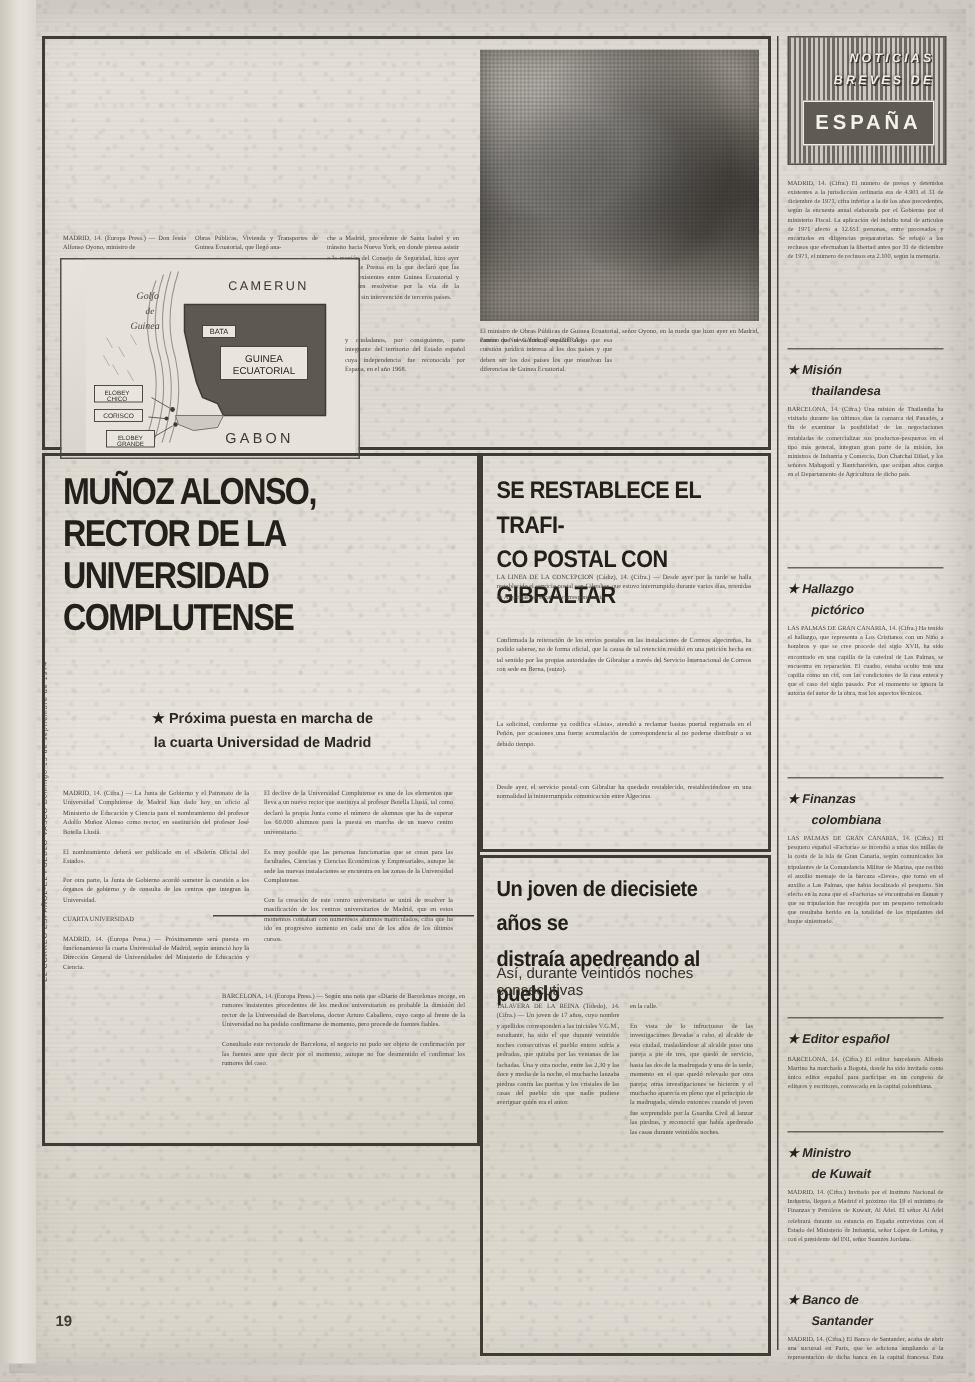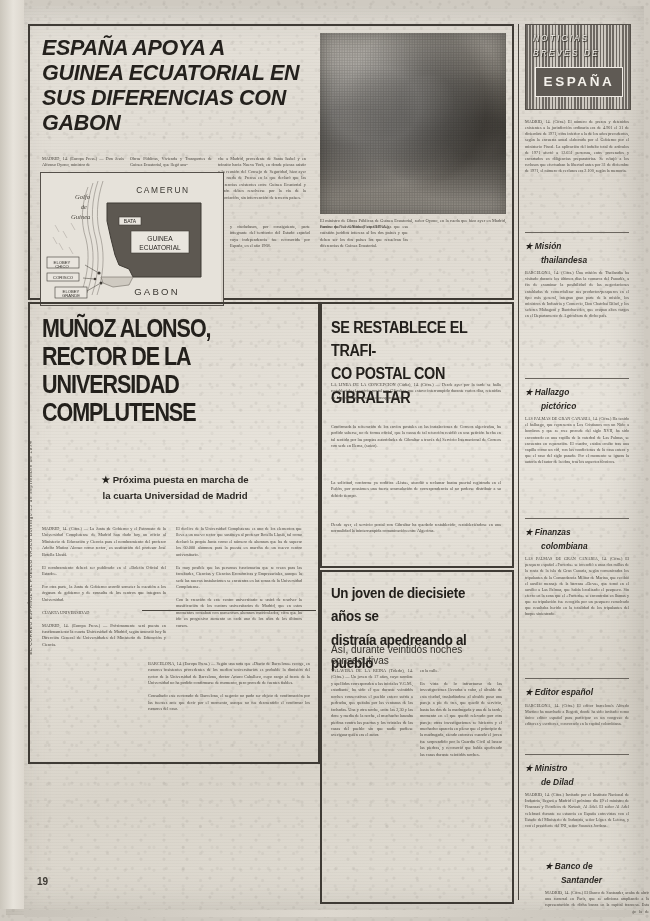--- a/index.html
+++ b/index.html
@@ -47,21 +47,21 @@
       linear-gradient(175deg,#b3aea6 0%,#8c877f 30%,#6f6a63 58%,#8e8981 82%,#a6a199 100%);
     box-shadow:inset 0 0 18px rgba(40,38,34,.5);}
   .photo .halftone{position:absolute;inset:0;opacity:.45;
     background-image:radial-gradient(circle,rgba(35,33,30,.55) 0 .8px,transparent 1.4px);
     background-size:2.6px 2.6px;}
   .photo-cap{position:absolute;right:6px;top:192px;width:186px;
     font-size:4.4px;line-height:1.45;color:#4b4740;text-align:justify;
     font-family:"Liberation Serif",serif;}
 
   .map{position:absolute;left:10px;top:146px;width:182px;height:132px;
-    border:1px solid #55504a;background:linear-gradient(170deg,#e8e4dc,#d6d1c8);}
+    border:1px solid #55504a;background:linear-gradient(170deg,#e8e4dc,#d6d1c8);padding-left:16px;}
   .map svg{display:block;}
 
   .col-top{position:absolute;font-size:4.3px;line-height:1.5;text-align:justify;
     color:#4a463f;font-family:"Liberation Serif",serif;hyphens:auto;}
 
   
   .art-mid{position:absolute;left:4px;top:292px;width:288px;height:458px;
     border:2.5px solid #3f3b35;}
   .hl-mid{position:absolute;left:12px;top:10px;width:264px;
     font-family:"Liberation Sans",sans-serif;font-weight:bold;
@@ -97,22 +97,22 @@
     font-family:"Liberation Sans",sans-serif;font-size:10px;color:#33302b;}
 
   
   .side{position:absolute;left:494px;top:14px;width:114px;height:876px;
     border-left:1.6px solid #4a463f;}
   .side-logo{position:absolute;left:6px;top:0px;width:104px;height:84px;
     background:
       repeating-linear-gradient(90deg,#6d6862 0 1.6px,#cdc8c0 1.6px 3.2px),
       repeating-linear-gradient(0deg,#6d6862 0 1.6px,#cdc8c0 1.6px 3.2px);
     border:1px solid #55504a;}
-  .logo-l1,.logo-l2{position:absolute;left:7px;width:90px;text-align:left;
-    font-family:"Liberation Sans",sans-serif;font-weight:normal;font-style:italic;
+  .logo-l1,.logo-l2{position:absolute;left:7px;width:90px;text-align:right;
+    font-family:"Liberation Sans",sans-serif;font-weight:bold;font-style:italic;
     font-size:8.2px;letter-spacing:2.2px;color:#f2efe9;
     text-shadow:0 0 2px #3a362f,1px 1px 0 #3a362f;}
   .logo-l1{top:9px;} .logo-l2{top:24px;}
   .logo-box{position:absolute;left:9px;top:42px;width:86px;height:28px;
     border:1.6px solid #f0ece6;background:#5f5a54;}
   .logo-box span{display:block;text-align:center;line-height:28px;
     font-family:"Liberation Sans",sans-serif;font-weight:bold;font-size:13.5px;
     letter-spacing:2.6px;color:#f4f1eb;}
 
   .side-item{position:absolute;left:6px;width:104px;}
@@ -135,21 +135,20 @@
   <div class="grain"></div>
 
   <div class="spine">
     <div class="spine-text">EL CORREO ESPAÑOL-EL PUEBLO VASCO   Domingo 15 de septiembre de 1974</div>
     <div class="folio">19</div>
   </div>
 
   <div class="sheet">
 
     <div class="art-top">
-      <div class="hl-main">ESPAÑA APOYA A GUINEA ECUATORIAL EN SUS DIFERENCIAS CON GABON</div>
 
       <div class="photo">
         <div class="halftone"></div>
       </div>
       <div class="photo-cap">El ministro de Obras Públicas de Guinea Ecuatorial, señor Oyono, en la rueda que hizo ayer en Madrid, camino de Nueva York. (Foto CIFRA.)</div>
 
       <div class="col-top" style="left:12px;top:130px;width:82px;height:14px;overflow:hidden;">MADRID, 14. (Europa Press.) — Don Jesús Alfonso Oyono, ministro de</div>
       <div class="col-top" style="left:100px;top:130px;width:82px;height:14px;overflow:hidden;">Obras Públicas, Vivienda y Transportes de Guinea Ecuatorial, que llegó ana-</div>
       <div class="col-top" style="left:188px;top:130px;width:88px;height:56px;overflow:hidden;">che a Madrid, procedente de Santa Isabel y en tránsito hacia Nueva York, en donde piensa asistir a la reunión del Consejo de Seguridad, hizo ayer una rueda de Prensa en la que declaró que las diferencias existentes entre Guinea Ecuatorial y Gabón deben resolverse por la vía de la negociación, sin intervención de terceros países.</div>
 
@@ -309,26 +308,26 @@
           <span>Editor español</span>
         </div>
         <div class="si-body">BARCELONA, 14. (Cifra.) El editor barcelonés Alfredo Martino ha marchado a Bogotá, donde ha sido invitado como único editor español para participar en un congreso de editores y escritores, convocado en la capital colombiana.</div>
       </div>
       <div class="si-rule" style="top:730px;"></div>
 
       <div class="side-item" style="top:738px;height:92px;overflow:hidden;">
         <div class="si-kicker">
           <span class="star">★</span>
           <span>Ministro</span>
-          <span class="k2">de Dilad</span>
+          <span class="k2">de Kuwait</span>
         </div>
         <div class="si-body">MADRID, 14. (Cifra.) Invitado por el Instituto Nacional de Industria, llegará a Madrid el próximo día 19 el ministro de Finanzas y Petróleos de Kuwait, Al Adel. El señor Al Adel celebrará durante su estancia en España entrevistas con el Estado del Ministerio de Industria, señor López de Letona, y con el presidente del INI, señor Suanzes Jordana.</div>
       </div>
 
-      <div class="side-item" style="top:836px;height:54px;overflow:hidden;margin-left:20px;">
+      <div class="side-item" style="top:836px;height:54px;overflow:hidden;">
         <div class="si-kicker">
           <span class="star">★</span>
           <span>Banco de</span>
           <span class="k2">Santander</span>
         </div>
         <div class="si-body">MADRID, 14. (Cifra.) El Banco de Santander, acaba de abrir una sucursal en París, que se adiciona ampliando a la representación de dicha banca en la capital francesa. Esta sucursal será autorizada como una entidad bajo la de representación bancaria. Es administradora, el banco español ha de oficinas oficinas de representación en otras ciudades europeas y en cinco de América del Sur, además de diversas sucursales en Hispanoamérica a través de las entidades filiales de Argentina y México.</div>
       </div>
     </div>
 
   </div>

